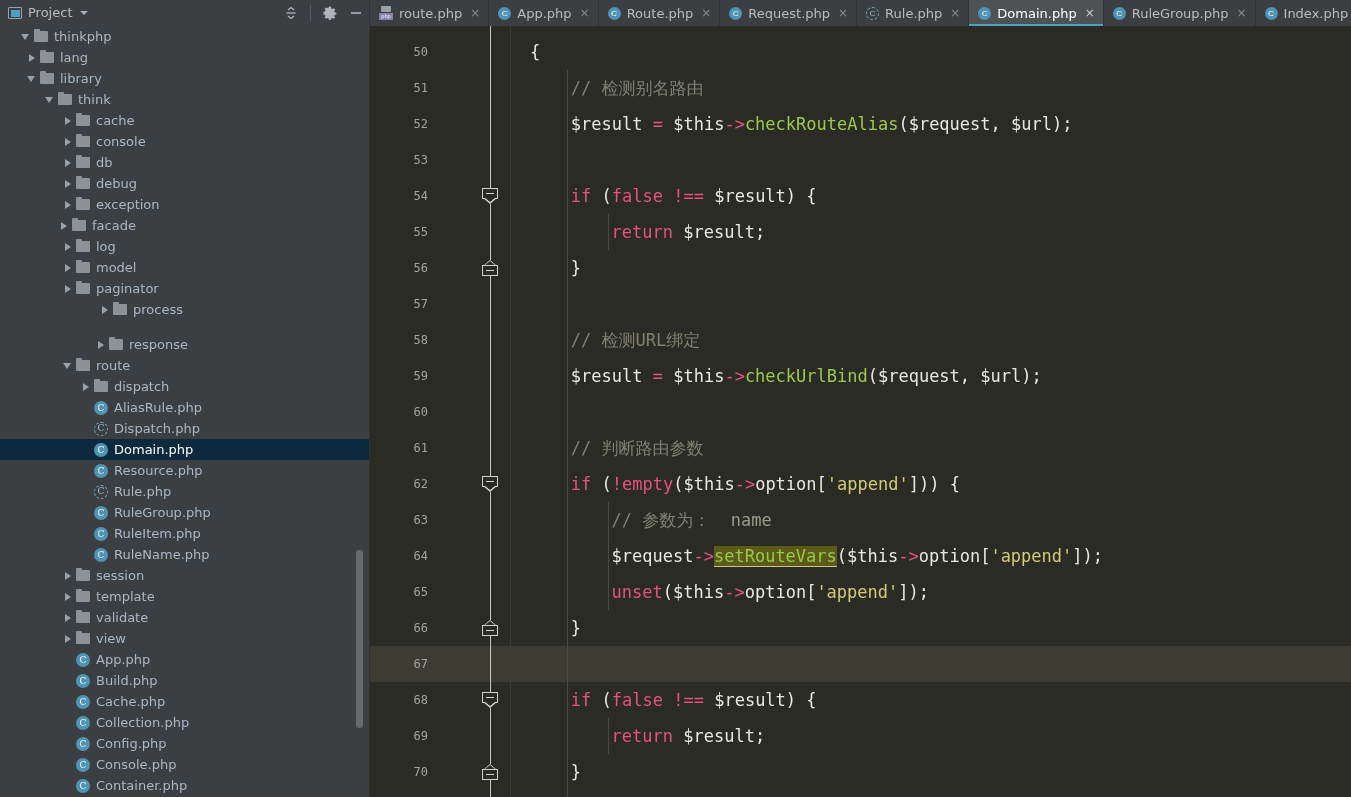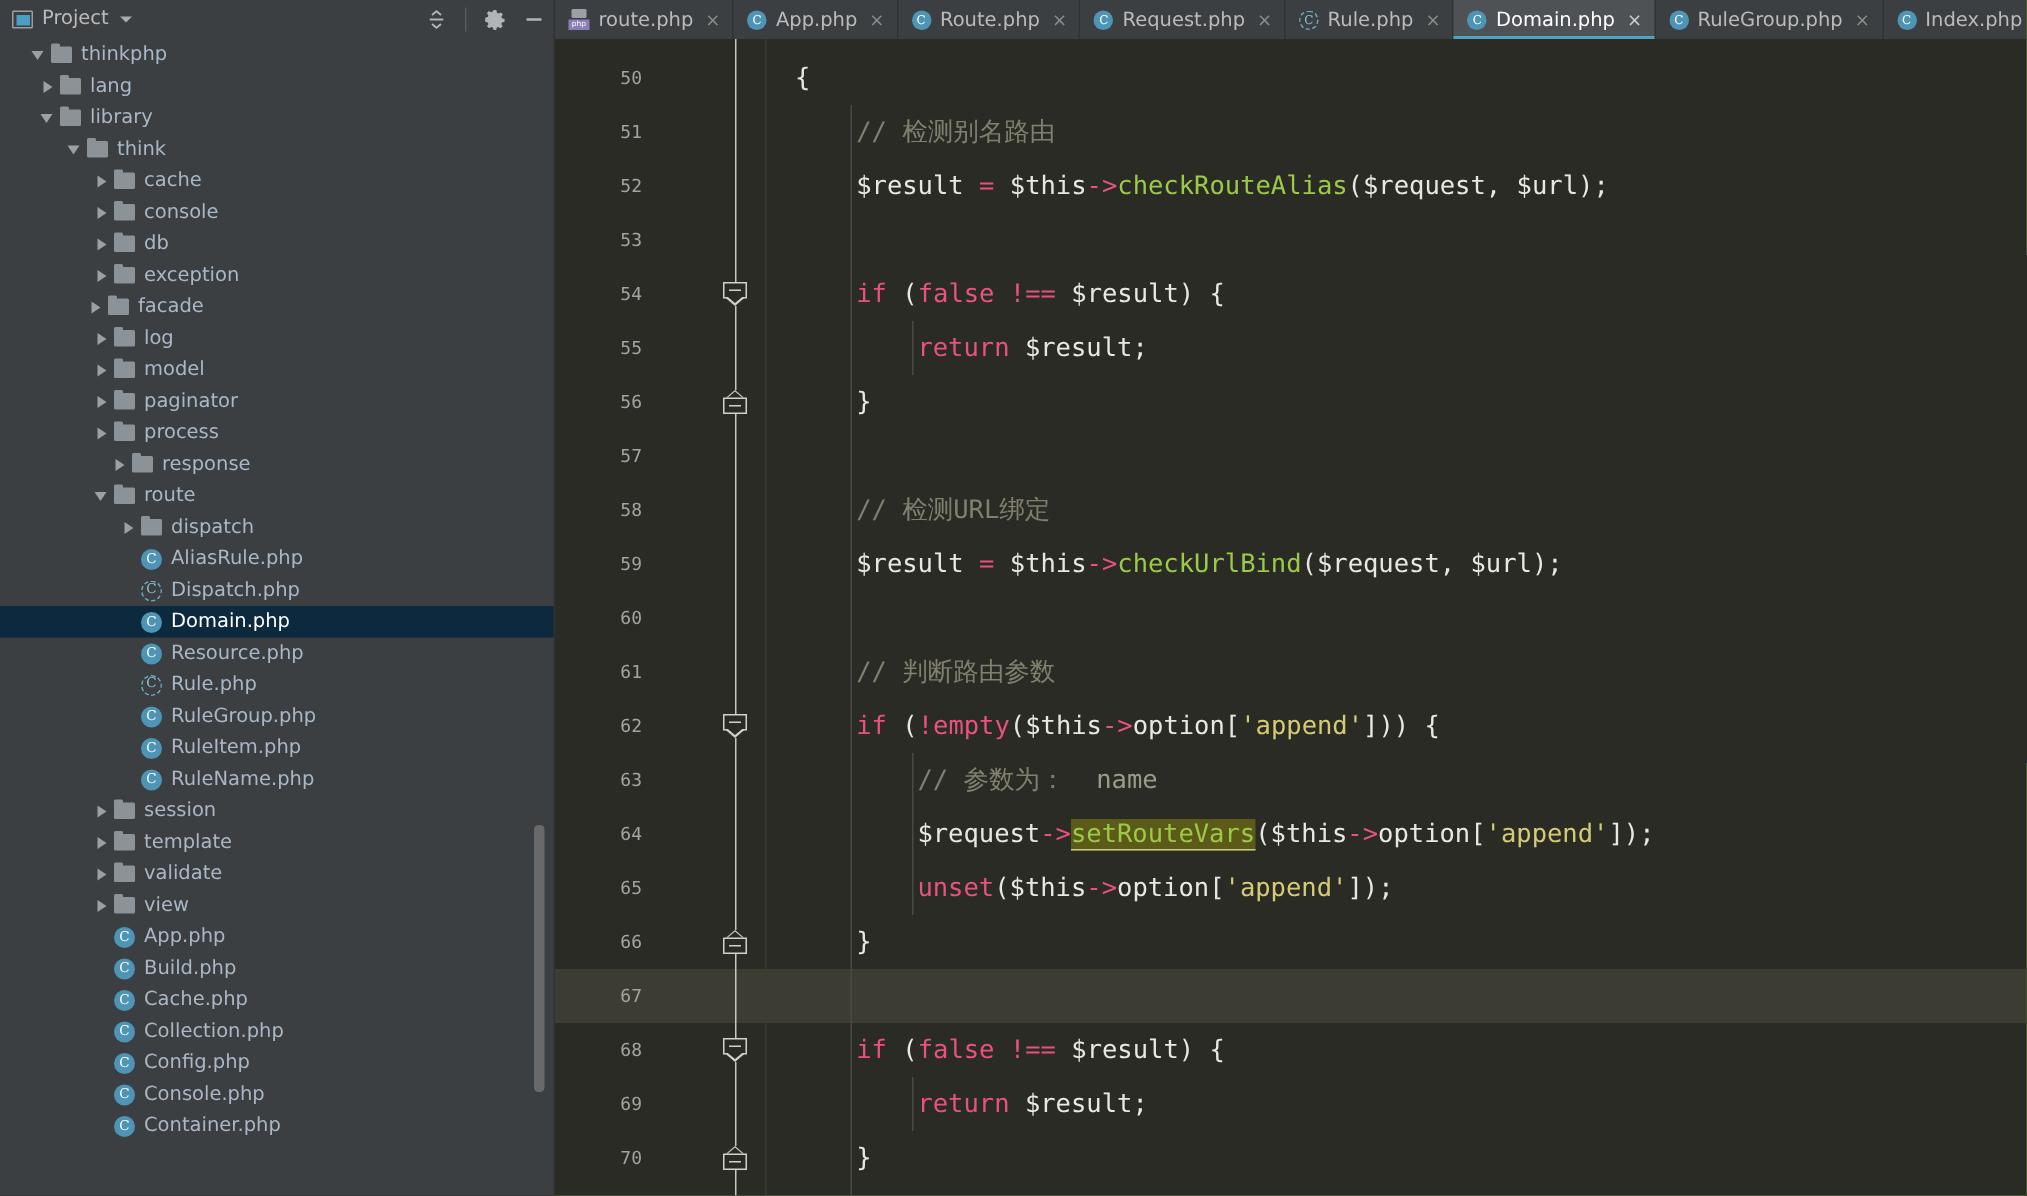--- a/index.html
+++ b/index.html
@@ -277,20 +277,25 @@
           <span class="lbl">console</span>
         </div>
         <div class="row" style="padding-left: 62px;">
           <span class="arrow closed"></span>
           <span class="folder"></span>
           <span class="lbl">db</span>
         </div>
         <div class="row" style="padding-left: 62px;">
           <span class="arrow closed"></span>
           <span class="folder"></span>
+          <span class="lbl">debug</span>
+        </div>
+        <div class="row" style="padding-left: 62px;">
+          <span class="arrow closed"></span>
+          <span class="folder"></span>
           <span class="lbl">exception</span>
         </div>
         <div class="row" style="padding-left: 58px;">
           <span class="arrow closed"></span>
           <span class="folder"></span>
           <span class="lbl">facade</span>
         </div>
         <div class="row" style="padding-left: 62px;">
           <span class="arrow closed"></span>
           <span class="folder"></span>
@@ -299,26 +304,26 @@
         <div class="row" style="padding-left: 62px;">
           <span class="arrow closed"></span>
           <span class="folder"></span>
           <span class="lbl">model</span>
         </div>
         <div class="row" style="padding-left: 62px;">
           <span class="arrow closed"></span>
           <span class="folder"></span>
           <span class="lbl">paginator</span>
         </div>
-        <div class="row" style="padding-left: 62px;">
+        <div class="row" style="padding-left: 99px;">
           <span class="arrow closed"></span>
           <span class="folder"></span>
           <span class="lbl">process</span>
         </div>
-        <div class="row" style="padding-left: 74px;">
+        <div class="row" style="padding-left: 95px; margin-top: 14px;">
           <span class="arrow closed"></span>
           <span class="folder"></span>
           <span class="lbl">response</span>
         </div>
         <div class="row" style="padding-left: 62px;">
           <span class="arrow open"></span>
           <span class="folder"></span>
           <span class="lbl">route</span>
         </div>
         <div class="row" style="padding-left: 80px;">

